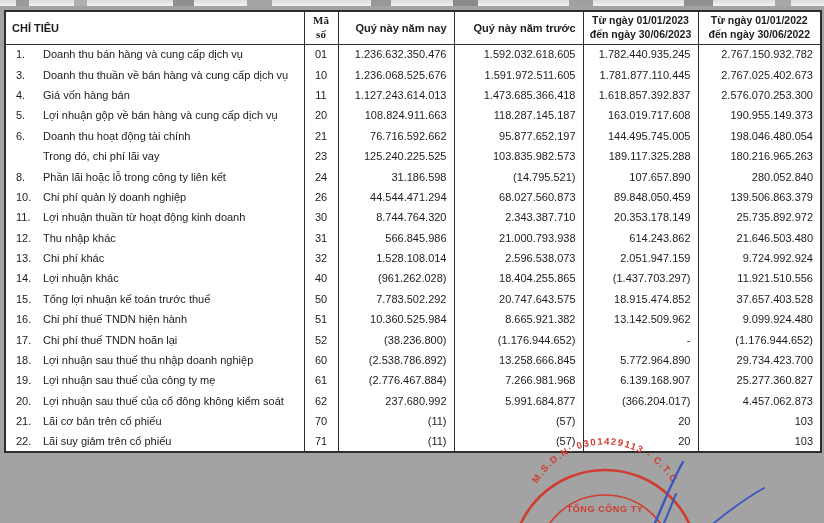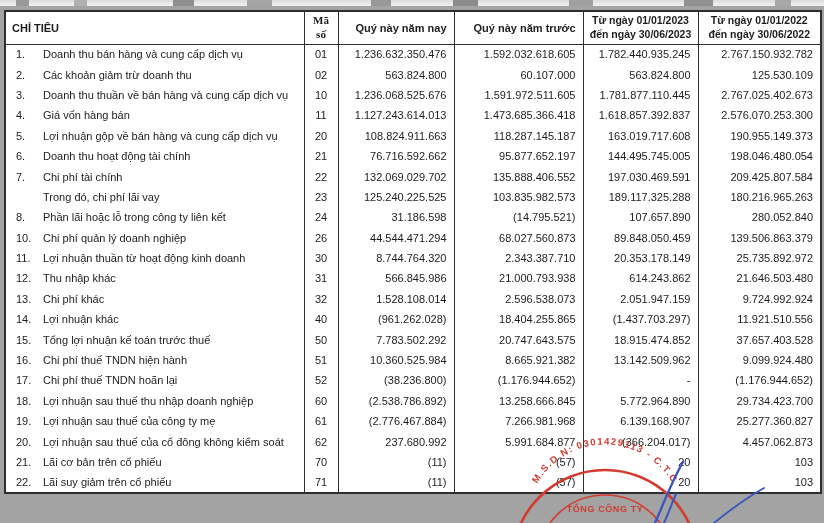--- a/index.html
+++ b/index.html
@@ -104,28 +104,20 @@
     <tbody>
         <tr>
           <td class="c-item"><span class="no">1.</span><span>Doanh thu bán hàng và cung cấp dịch vụ</span></td>
           <td class="c-code">01</td>
           <td class="c-num">1.236.632.350.476</td>
           <td class="c-num">1.592.032.618.605</td>
           <td class="c-num">1.782.440.935.245</td>
           <td class="c-num">2.767.150.932.782</td>
         </tr>
         <tr>
-          <td class="c-item"><span class="no">2.</span><span>Các khoản giảm trừ doanh thu</span></td>
-          <td class="c-code">02</td>
-          <td class="c-num">563.824.800</td>
-          <td class="c-num">60.107.000</td>
-          <td class="c-num">563.824.800</td>
-          <td class="c-num">125.530.109</td>
-        </tr>
-        <tr>
           <td class="c-item"><span class="no">3.</span><span>Doanh thu thuần về bán hàng và cung cấp dịch vụ</span></td>
           <td class="c-code">10</td>
           <td class="c-num">1.236.068.525.676</td>
           <td class="c-num">1.591.972.511.605</td>
           <td class="c-num">1.781.877.110.445</td>
           <td class="c-num">2.767.025.402.673</td>
         </tr>
         <tr>
           <td class="c-item"><span class="no">4.</span><span>Giá vốn hàng bán</span></td>
           <td class="c-code">11</td>
@@ -142,28 +134,20 @@
           <td class="c-num">163.019.717.608</td>
           <td class="c-num">190.955.149.373</td>
         </tr>
         <tr>
           <td class="c-item"><span class="no">6.</span><span>Doanh thu hoạt động tài chính</span></td>
           <td class="c-code">21</td>
           <td class="c-num">76.716.592.662</td>
           <td class="c-num">95.877.652.197</td>
           <td class="c-num">144.495.745.005</td>
           <td class="c-num">198.046.480.054</td>
-        </tr>
-        <tr>
-          <td class="c-item"><span class="no">7.</span><span>Chi phí tài chính</span></td>
-          <td class="c-code">22</td>
-          <td class="c-num">132.069.029.702</td>
-          <td class="c-num">135.888.406.552</td>
-          <td class="c-num">197.030.469.591</td>
-          <td class="c-num">209.425.807.584</td>
         </tr>
         <tr>
           <td class="c-item"><span class="no"></span><span>Trong đó, chi phí lãi vay</span></td>
           <td class="c-code">23</td>
           <td class="c-num">125.240.225.525</td>
           <td class="c-num">103.835.982.573</td>
           <td class="c-num">189.117.325.288</td>
           <td class="c-num">180.216.965.263</td>
         </tr>
         <tr>

